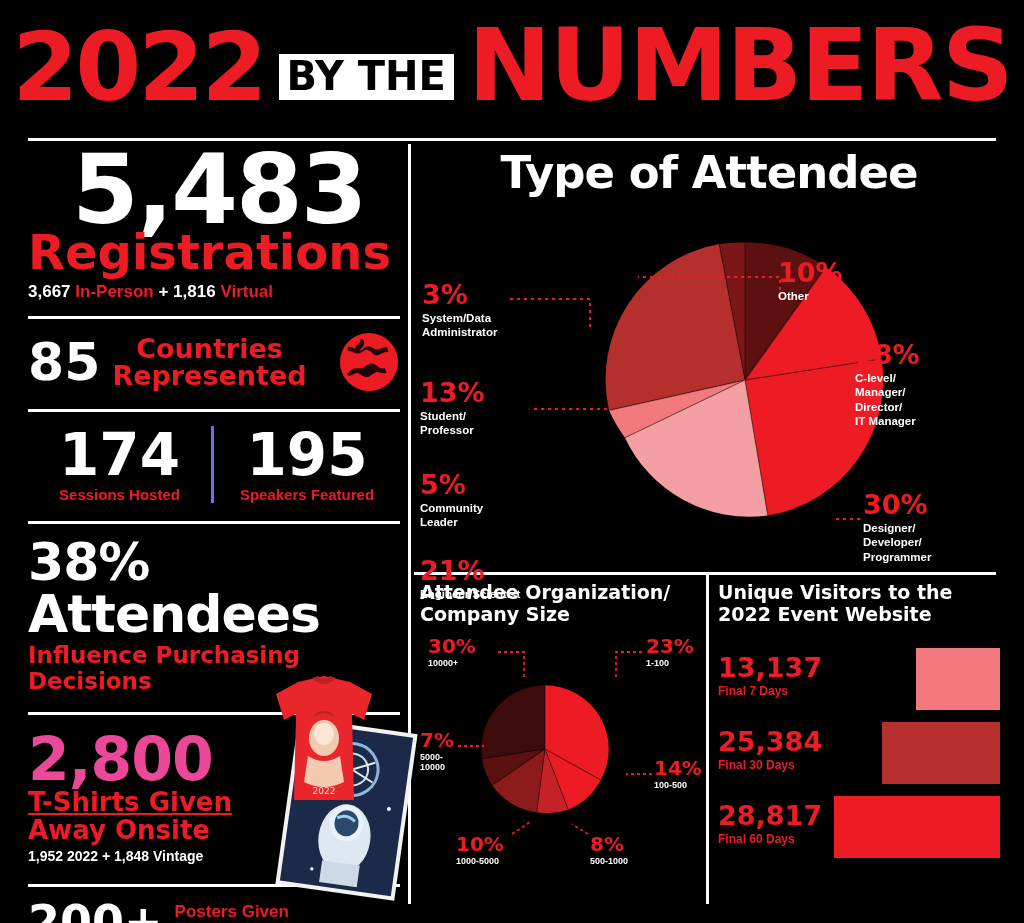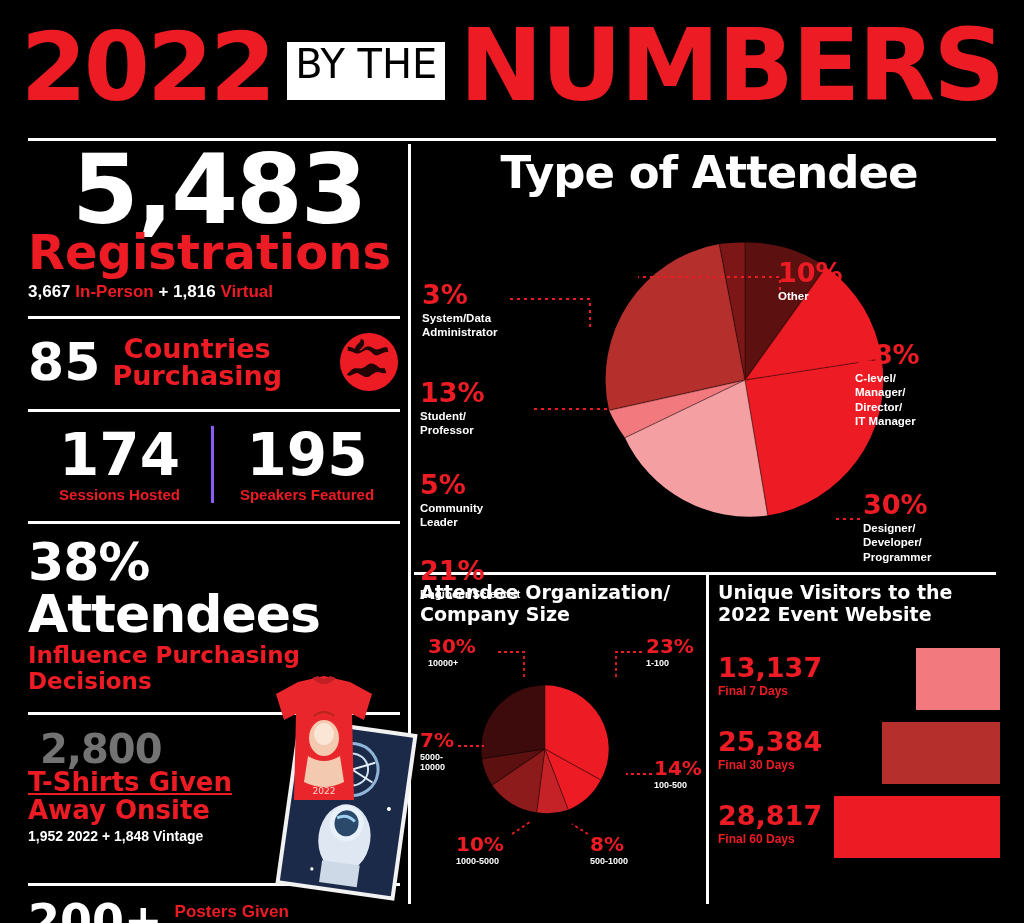--- a/index.html
+++ b/index.html
@@ -19,22 +19,22 @@
     position: absolute; left: 0; top: 0; width: 1024px; height: 130px;
     display: flex; align-items: center; justify-content: center;
   }
   #header .h-row { display: flex; align-items: flex-end; gap: 14px; }
   .hdr-2022 {
     font-size: 95px; font-weight: bold; color: #ed1c24;
     letter-spacing: -3px; line-height: 0.85;
     font-family: "DejaVu Sans", sans-serif;
   }
   .hdr-bythe {
-    background: #fff; color: #000; font-weight: normal;
-    font-size: 40px; padding: 2px 8px 16px 8px; line-height: 1;
+    background: #fff; color: #000; font-weight: bold;
+    font-size: 40px; padding: 2px 8px 4px 8px; line-height: 1;
     margin-bottom: 8px;
     font-family: "DejaVu Sans", sans-serif;
   }
   .hdr-numbers {
     font-size: 100px; font-weight: bold; color: #ed1c24;
     letter-spacing: -2px; line-height: 0.85;
     font-family: "DejaVu Sans", sans-serif;
   }
 
   
@@ -87,22 +87,22 @@
   .attend-line {
     font-size: 52px; font-weight: bold; color: #fff; line-height: 1;
     font-family: "DejaVu Sans", sans-serif; letter-spacing: -1px;
   }
   .attend-sub {
     font-size: 23px; font-weight: bold; color: #ed1c24; margin-top: 2px;
     font-family: "DejaVu Sans", sans-serif;
   }
 
   .tshirt-num {
-    font-size: 40px; font-weight: bold; color: #737373; line-height: 1;
-    font-family: "DejaVu Sans", sans-serif; letter-spacing: -1px; margin-left: 12px;
+    font-size: 60px; font-weight: bold; color: #ec4899; line-height: 1;
+    font-family: "DejaVu Sans", sans-serif; letter-spacing: -1px;
   }
   .tshirt-lbl {
     font-size: 26px; font-weight: bold; color: #ed1c24; line-height: 1.05;
     font-family: "DejaVu Sans", sans-serif;
   }
   .tshirt-sub { font-size: 14px; font-weight: bold; margin-top: 4px; }
 
   .posters { display: flex; align-items: center; gap: 12px; }
   .posters-num {
     font-size: 46px; font-weight: bold; color: #fff; line-height: 1;
@@ -181,21 +181,21 @@
       <span class="red">Virtual</span>
     </div>
   </div>
 
   <div class="l-sep" style="margin-top:14px;"></div>
 
   <div class="row-countries" style="padding:4px 0 6px 0;">
     <span class="num-85">85</span>
     <span class="countries-txt">
       <span style="display:block;text-align:center;">Countries</span>
-      <span style="display:block;">Purchasing</span>
+      <span style="display:block;">Represented</span>
     </span>
     <span class="globe">
       <svg viewBox="0 0 64 64" width="62" height="62">
         <circle cx="32" cy="32" r="30" fill="#ed1c24"></circle>
         <g fill="#000" opacity="0.85">
           <path d="M10 20c5 1 8 4 12 3s6-5 10-3 5 6 9 5 7-4 11-3l-1-5c-4-1-7 2-11 2s-6-4-10-3-5 5-9 4-7-4-11-4z"></path>
           <path d="M14 40c4-3 8 0 12-2s6-6 11-4 6 6 11 4l2 5c-5 2-8-2-12 0s-6 6-11 4-6-5-10-3-6 3-8 1z"></path>
           <path d="M26 9c2 3 1 6-1 8s-4 3-3 6l-5-2c0-4 2-6 4-8s3-3 2-5z"></path>
         </g>
       </svg>

